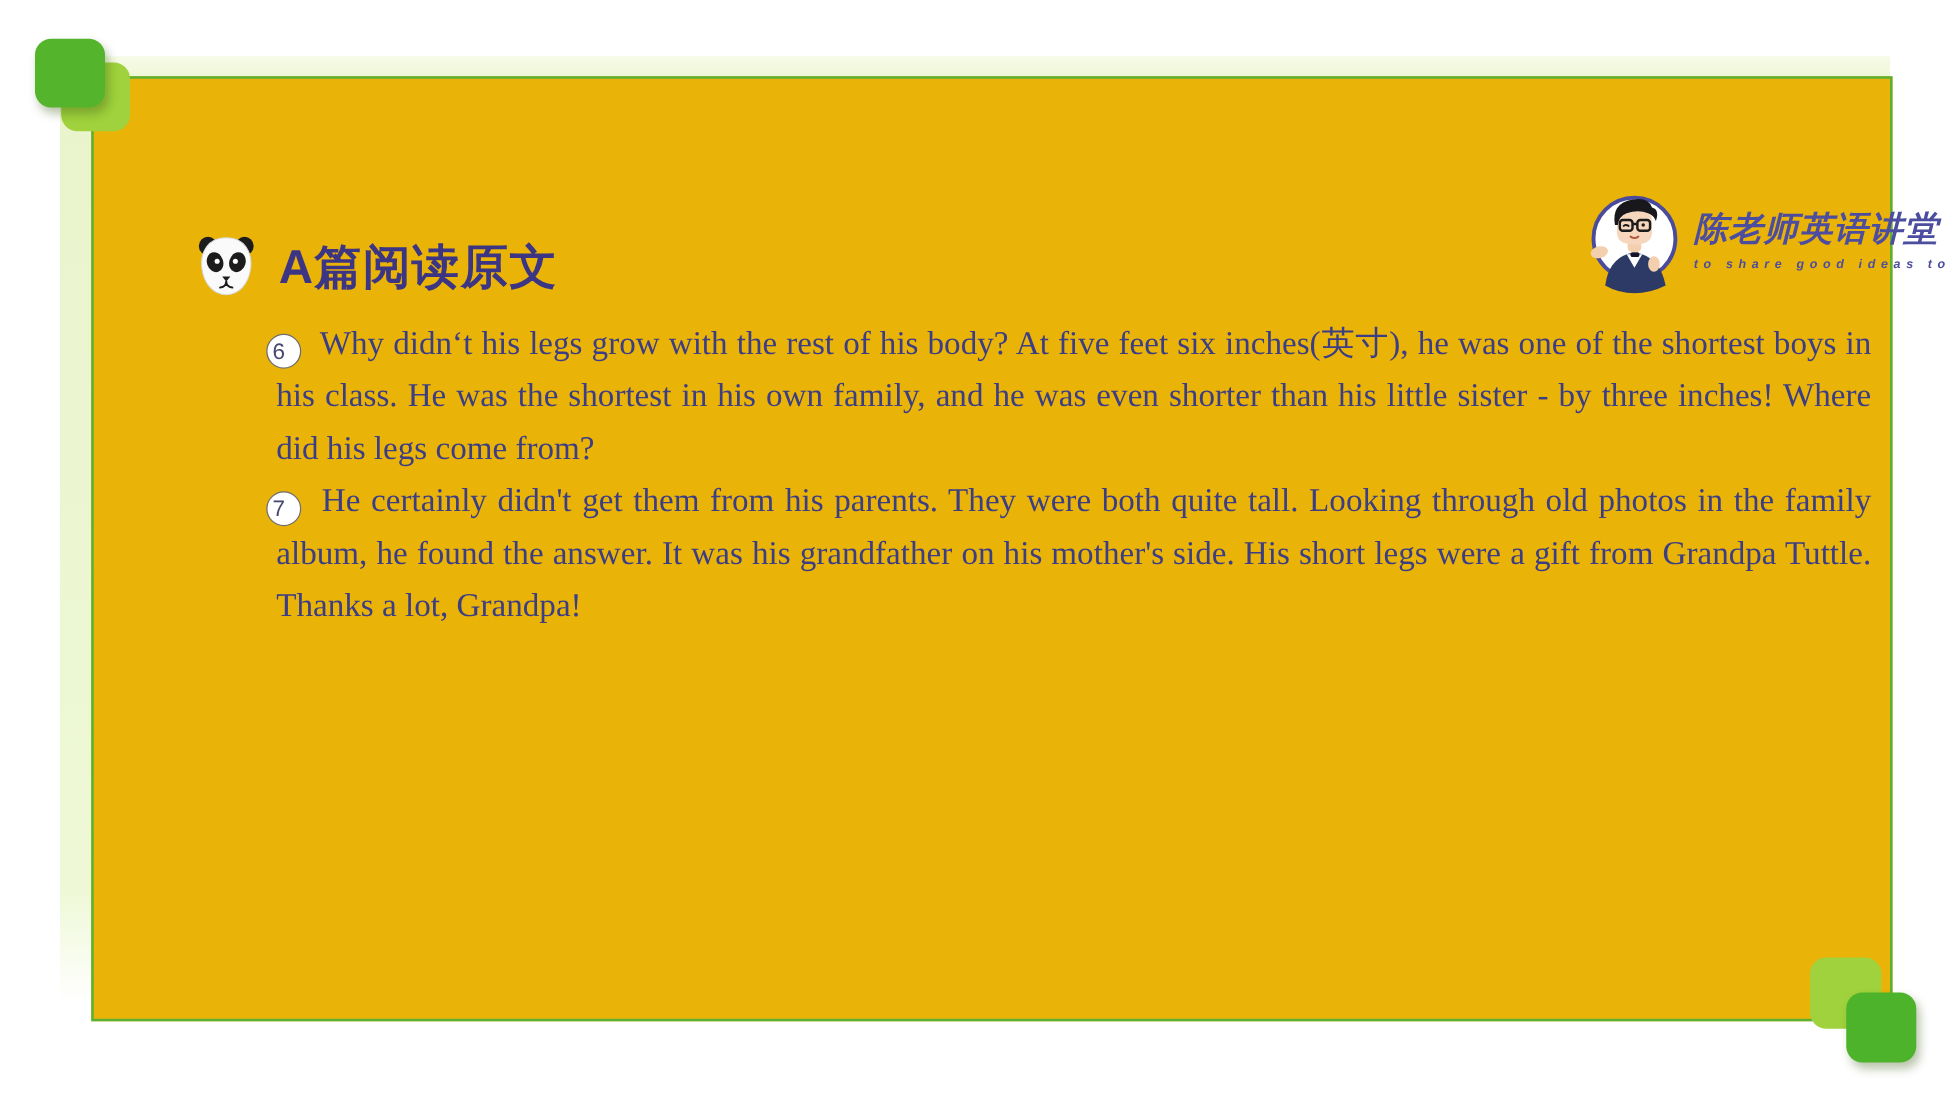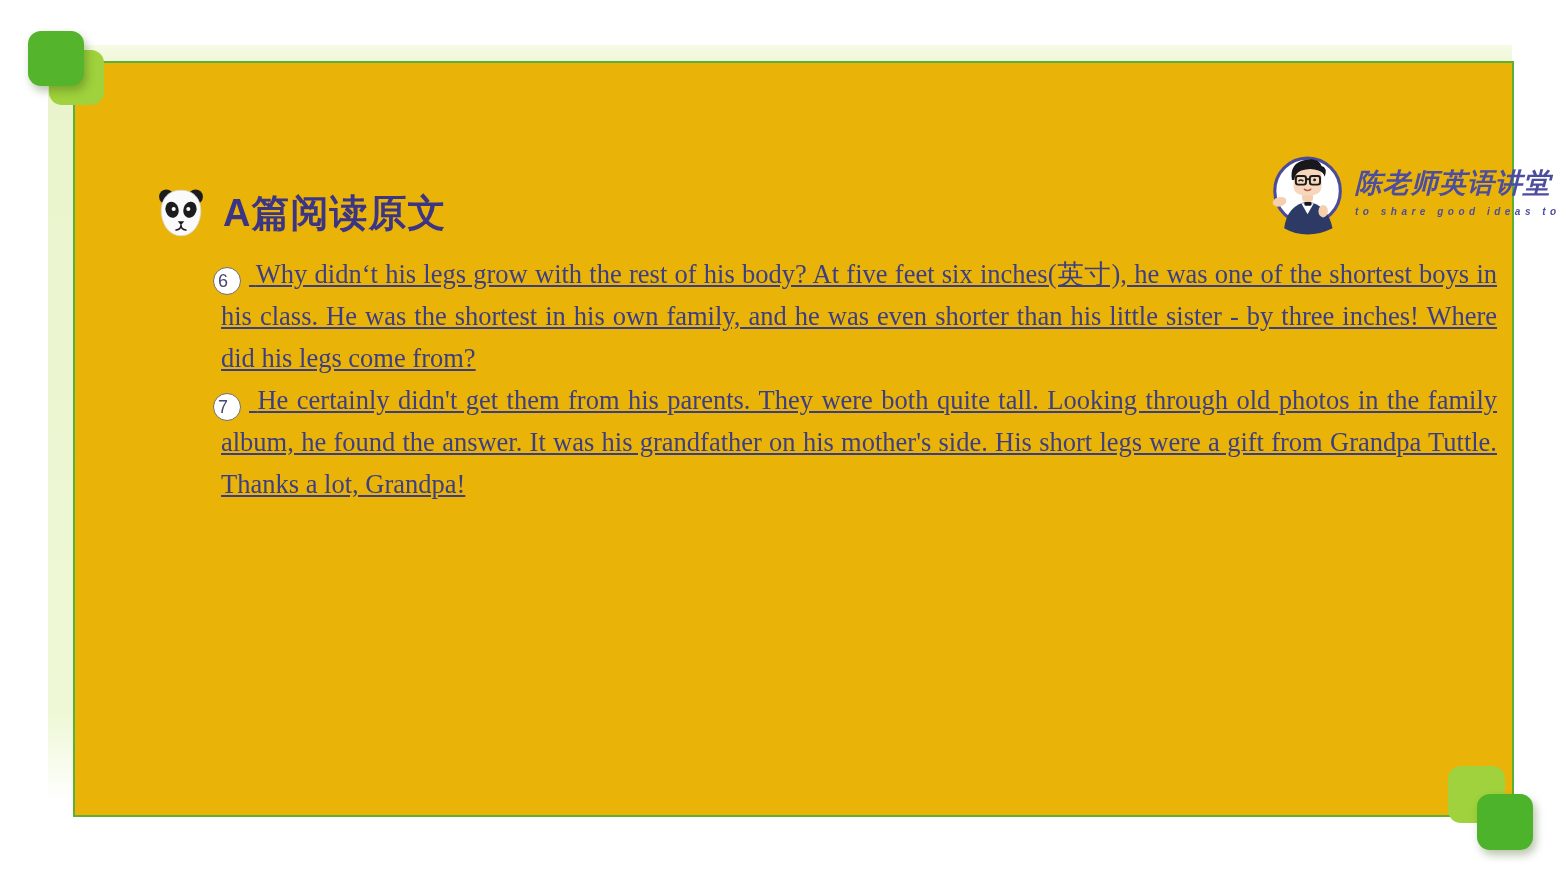--- a/index.html
+++ b/index.html
@@ -33,21 +33,21 @@
   .avatar{width:78px;height:82px;display:inline-block;}
   .logo-text{display:flex;flex-direction:column;margin-top:12px;}
   .logo-name{font-size:27px;font-weight:800;font-style:italic;color:#4d4d9f;letter-spacing:1px;white-space:nowrap;}
   .logo-tagline{font-size:10px;font-weight:700;font-style:italic;color:#4d4d9f;letter-spacing:4.5px;
                 margin-top:5px;white-space:nowrap;}
 
   
   .passage{position:absolute;left:146px;top:190px;width:1276px;
            font-family:"Liberation Serif", serif;color:#3c3e85;
            font-size:26.5px;line-height:42px;text-align:justify;}
-  .passage p{margin:0;text-indent:-8px;text-decoration:underline;}
+  .passage p{margin:0;text-indent:-8px;}
   .circle-num{display:inline-flex;align-items:center;justify-content:center;
               width:26px;height:26px;border:1.5px solid #6e6e6e;border-radius:50%;
               font-family:"Liberation Sans", sans-serif;font-size:18px;color:#45476e;
               vertical-align:-4px;margin-right:8px;background:#fff;}
 </style>
 </head>
 <body>
 
 <div class="page">
 

